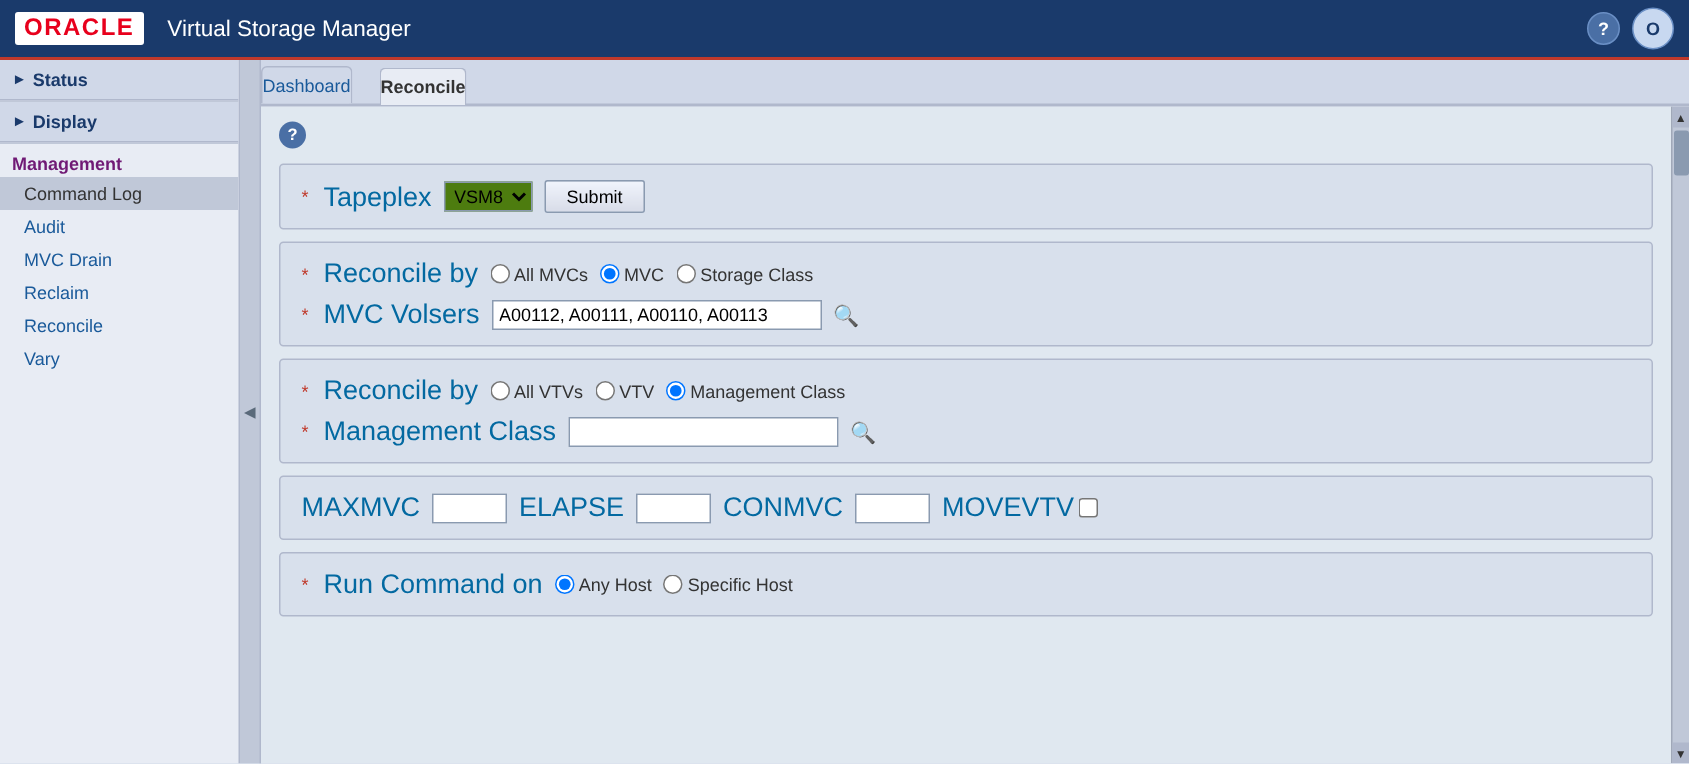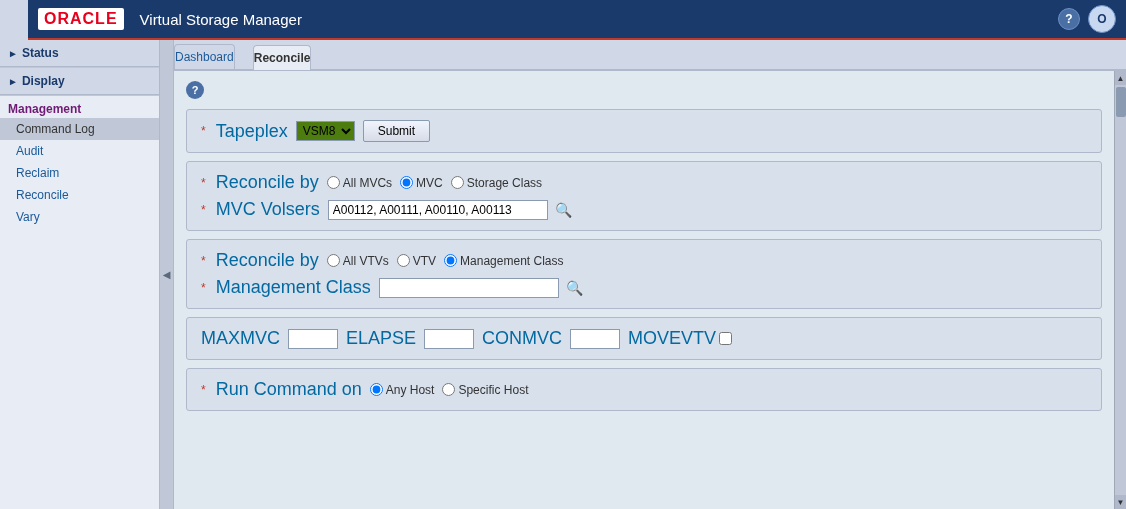--- a/index.html
+++ b/index.html
@@ -13,21 +13,20 @@
     }
 
     
     .header {
       background: linear-gradient(180deg, #1a3a6b 0%, #1a3a6b 100%);
       height: 40px;
       display: flex;
       align-items: center;
       padding: 0 10px;
       border-bottom: 2px solid #c0392b;
-      margin-left: 28px;
     }
     .oracle-logo {
       display: flex;
       align-items: center;
       gap: 6px;
     }
     .oracle-text {
       color: #e8001c;
       font-weight: bold;
       font-size: 16px;
@@ -346,20 +345,21 @@
     </div>
     <div class="sidebar-section">
       <div class="sidebar-section-header">
         <span class="arrow">►</span>
         <span>Display</span>
       </div>
     </div>
     <div class="sidebar-group-label">Management</div>
     <div class="sidebar-item active">Command Log</div>
     <div class="sidebar-item">Audit</div>
+    <div class="sidebar-item">MVC Drain</div>
     <div class="sidebar-item">Reclaim</div>
     <div class="sidebar-item">Reconcile</div>
     <div class="sidebar-item">Vary</div>
   </div>
 
   <div class="collapse-handle">◀</div>
 
   <div class="main-content">
 
     <div class="tabs-bar">

